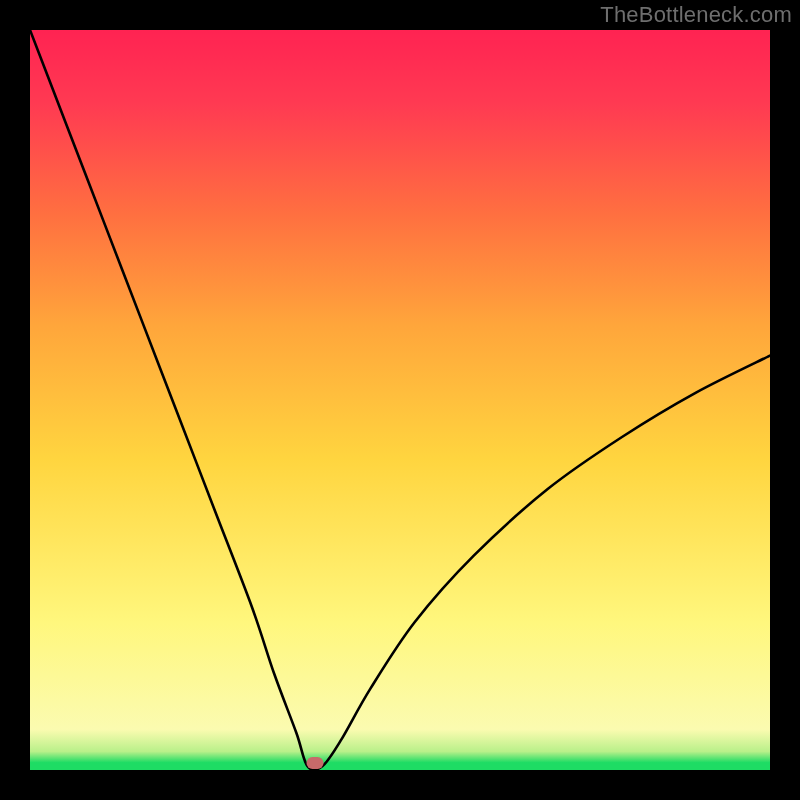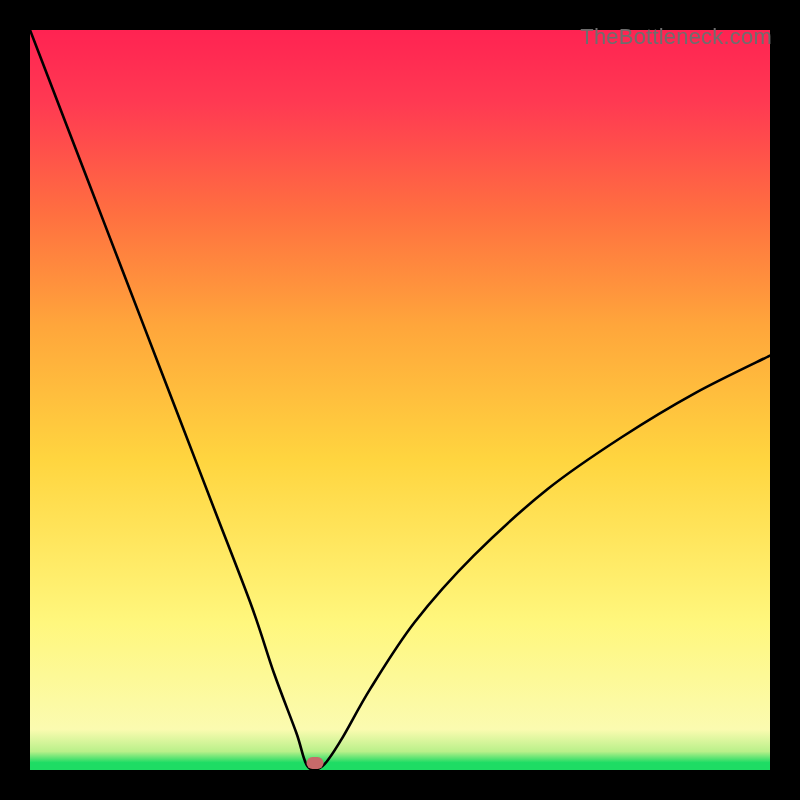--- a/index.html
+++ b/index.html
@@ -13,27 +13,26 @@
   }
   .outer {
     position: relative;
     width: 800px;
     height: 800px;
     background: #000;
   }
   .watermark {
     position: absolute;
     top: 2px;
-    right: 28px;
+    right: 8px;
     color: #6e6e6e;
     font-size: 22px;
     font-weight: 500;
     letter-spacing: 0.2px;
     z-index: 20;
-    margin-top: 22px;
   }
   .plot-area {
     position: absolute;
     left: 30px;
     top: 30px;
     width: 740px;
     height: 740px;
     overflow: hidden;
   }
   .gradient {

